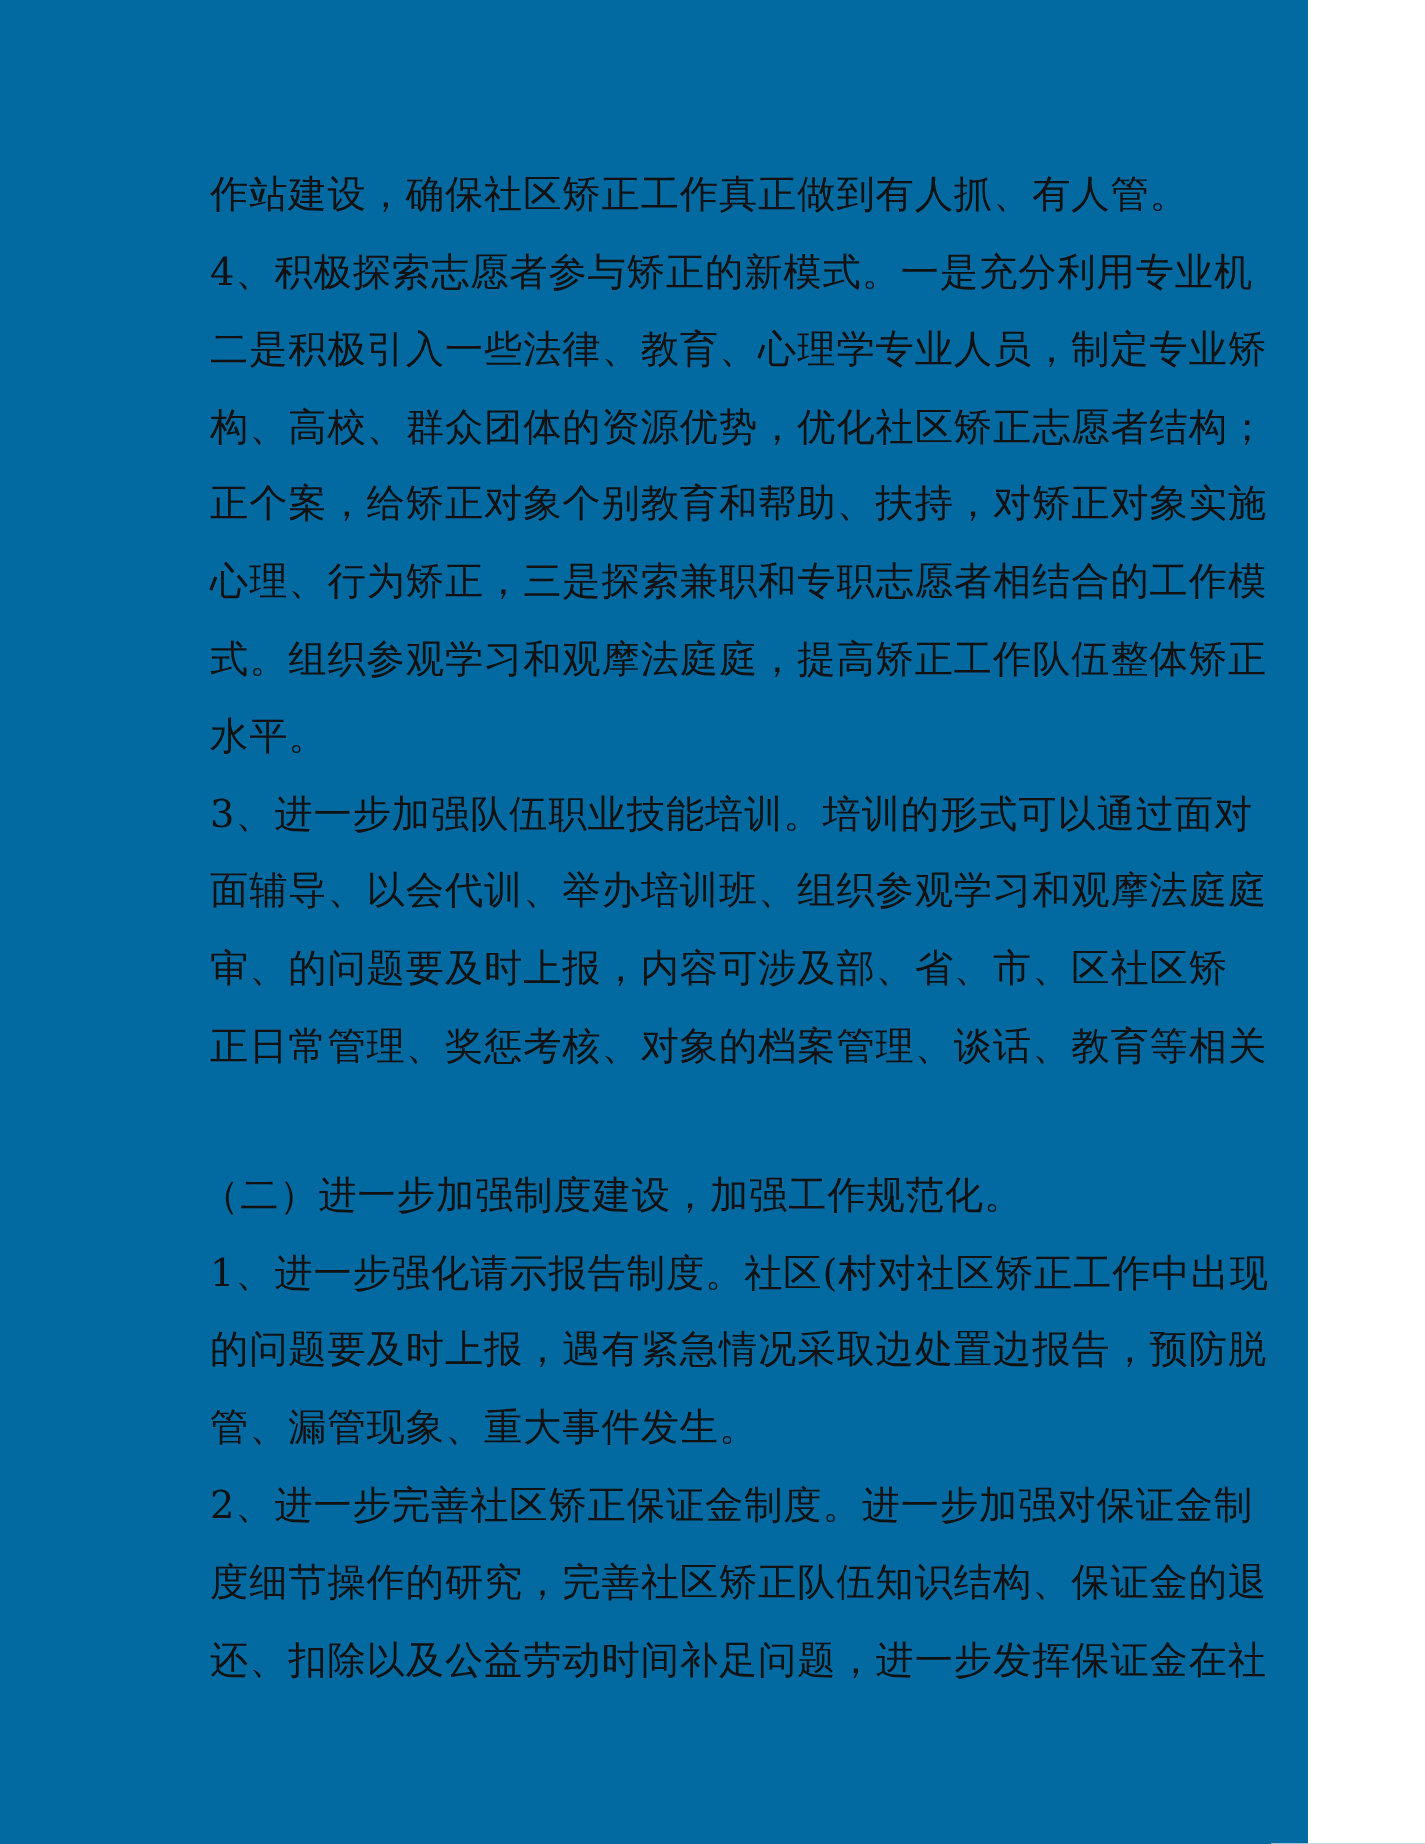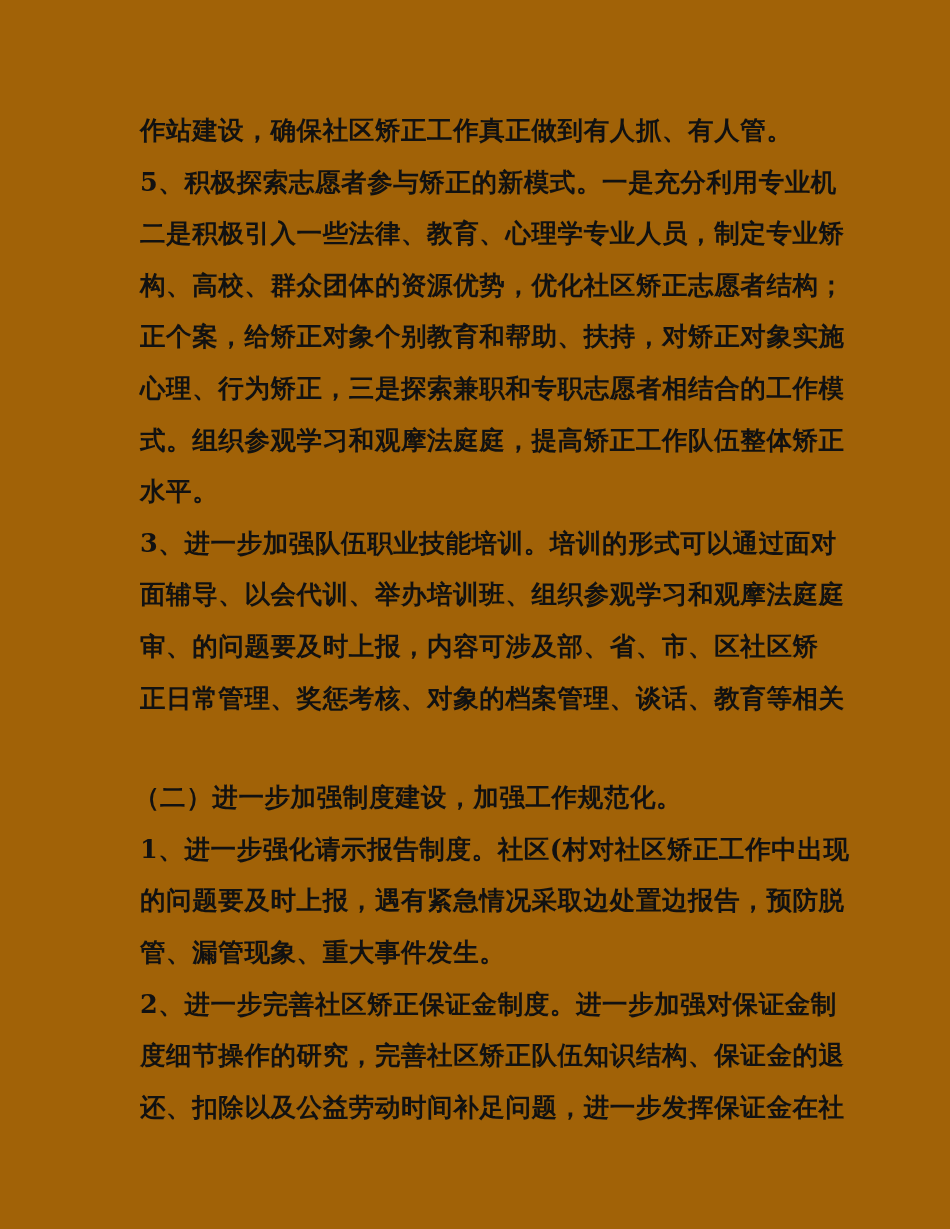--- a/index.html
+++ b/index.html
@@ -10,24 +10,23 @@
     body {
       width: 950px;
       height: 1229px;
       position: relative;
       overflow: hidden;
     }
     .page {
       position: absolute;
       left: 0;
       top: 0;
-      width: 950px;
+      width: 872px;
       height: 1229px;
-      background: #a16207;
-      font-weight: bold;
+      background: #0369a1;
     }
     .content {
       position: absolute;
       left: 140px;
       top: 110px;
       width: 672px;
     }
     .line {
       display: block;
       height: 51.6px;
@@ -46,21 +45,21 @@
       margin-left: -6px;
       margin-top: 48px;
     }
   </style>
 </head>
 <body>
 
 <div class="page">
   <div class="content">
     <span class="line">作站建设，确保社区矫正工作真正做到有人抓、有人管。</span>
-    <span class="line justify">5、积极探索志愿者参与矫正的新模式。一是充分利用专业机</span>
+    <span class="line justify">4、积极探索志愿者参与矫正的新模式。一是充分利用专业机</span>
     <span class="line justify">二是积极引入一些法律、教育、心理学专业人员，制定专业矫</span>
     <span class="line justify">构、高校、群众团体的资源优势，优化社区矫正志愿者结构；</span>
     <span class="line justify">正个案，给矫正对象个别教育和帮助、扶持，对矫正对象实施</span>
     <span class="line justify">心理、行为矫正，三是探索兼职和专职志愿者相结合的工作模</span>
     <span class="line justify">式。组织参观学习和观摩法庭庭，提高矫正工作队伍整体矫正</span>
     <span class="line">水平。</span>
     <span class="line">3、进一步加强队伍职业技能培训。培训的形式可以通过面对</span>
     <span class="line justify">面辅导、以会代训、举办培训班、组织参观学习和观摩法庭庭</span>
     <span class="line justify">审、的问题要及时上报，内容可涉及部、省、市、区社区矫</span>
     <span class="line justify">正日常管理、奖惩考核、对象的档案管理、谈话、教育等相关</span>

